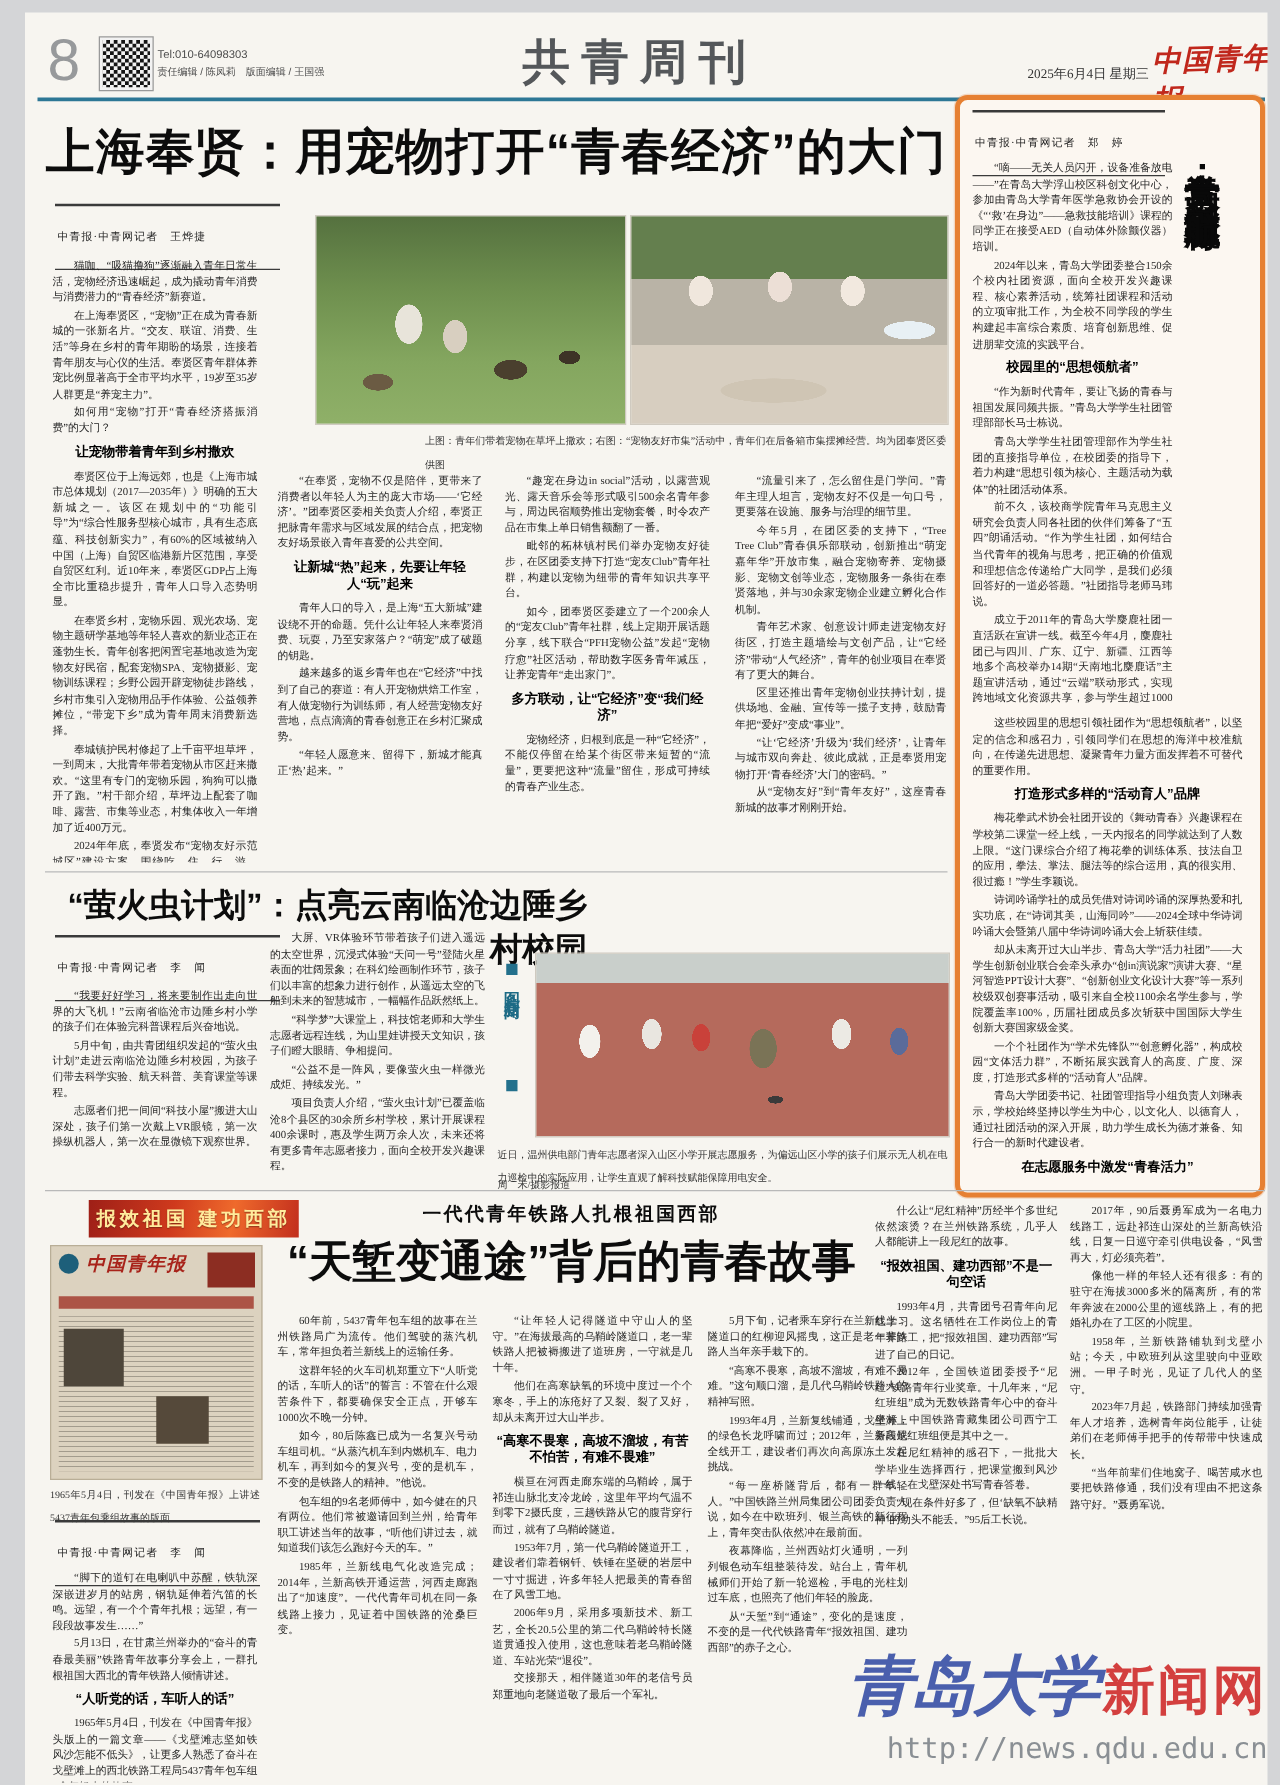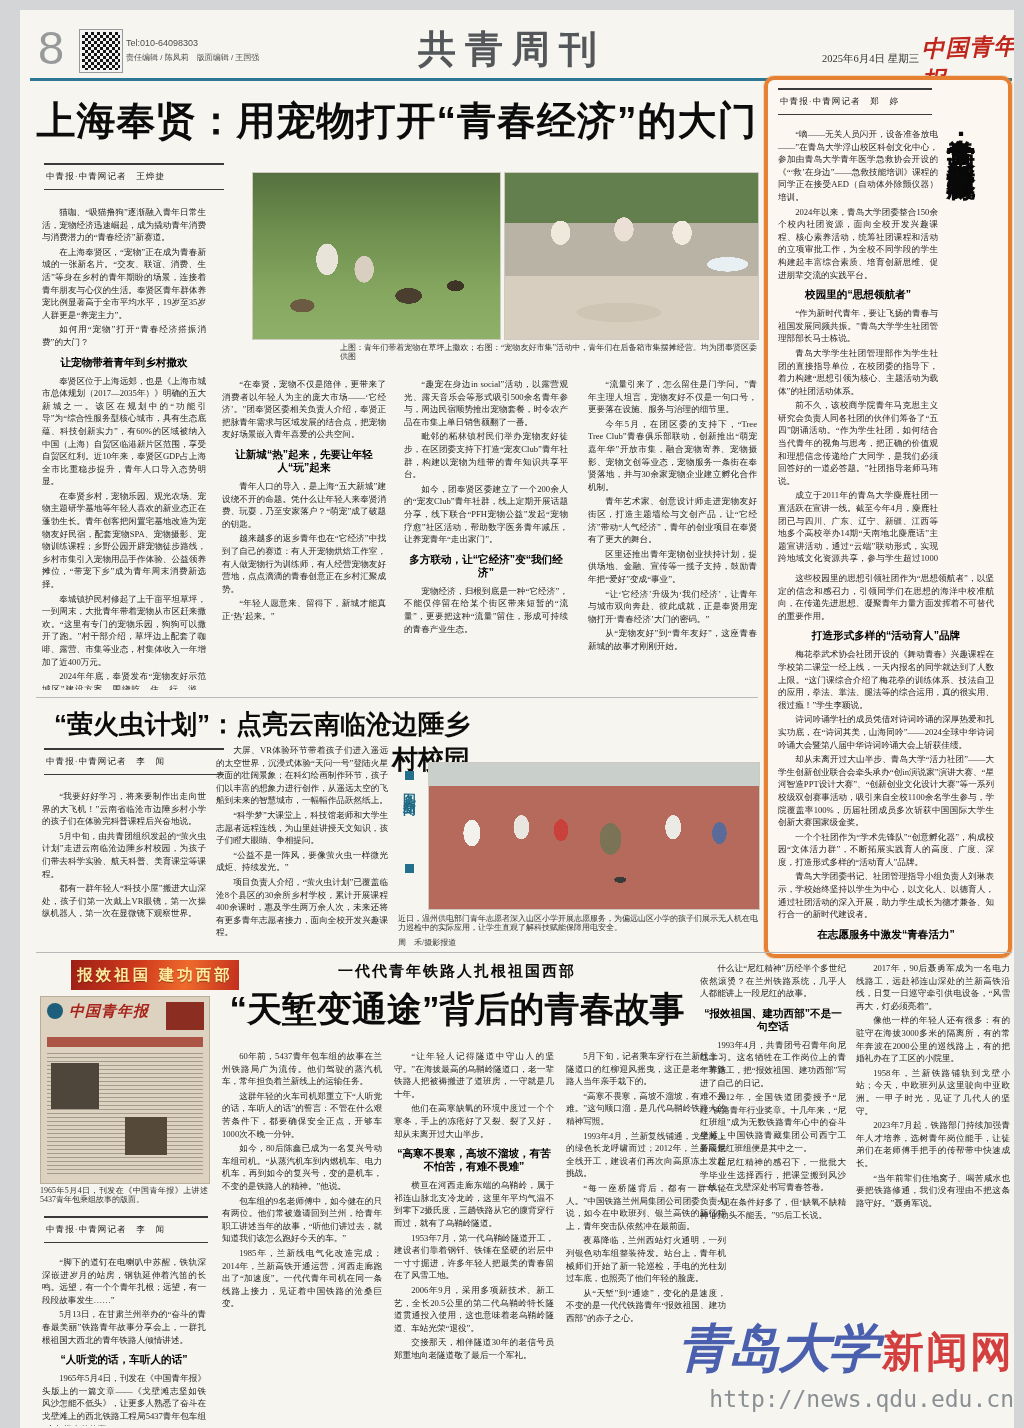--- a/index.html
+++ b/index.html
@@ -2,24 +2,24 @@
 <html><head>
 <meta charset="utf-8">
 <style>
   html,body{margin:0;padding:0;}
   body{width:1024px;height:1428px;position:relative;background:#f7f5f0;font-family:"Liberation Serif","DejaVu Serif",serif;overflow:hidden;}
   .edge{position:absolute;background:#d4d5d7;z-index:9;}
   .abs{position:absolute;}
   .col{position:absolute;font-size:8.6px;line-height:12.6px;color:#262626;text-align:justify;overflow:hidden;}
   .para{text-indent:2em;margin:0 0 2px 0;}
   .subhead{font-weight:bold;text-align:center;text-indent:0;font-size:10.6px;line-height:13px;margin:7px 2px 6px 2px;color:#000;font-family:"Liberation Sans","DejaVu Sans",sans-serif;}
-  .byline{font-size:8.6px;color:#222;border-top:2px solid #3a3a3a;border-bottom:1px solid #3a3a3a;padding:6px 2px;letter-spacing:1px;}
+  .byline{font-size:8.6px;color:#222;border-top:2px solid #3a3a3a;border-bottom:1px solid #3a3a3a;padding:19px 2px;letter-spacing:1px;}
   .headline{font-family:"Liberation Sans","DejaVu Sans",sans-serif;font-weight:900;color:#0c0c0c;text-align:center;}
   .rule{position:absolute;background:#b9b9b9;height:1px;}
-  .caption{position:absolute;font-size:8px;line-height:9px;color:#333;text-align:justify;}
+  .caption{position:absolute;font-size:8px;line-height:19px;color:#333;text-align:justify;}
   .photo{position:absolute;border:1px solid #cfcac0;}
   .qr{position:absolute;background:repeating-conic-gradient(#141414 0% 25%,#f2f2f2 0% 50%) 0 0/6px 6px;border:2px solid #f2f2f2;outline:1px solid #999;}
   .vhead{writing-mode:vertical-rl;text-orientation:upright;font-family:"Liberation Sans","DejaVu Sans",sans-serif;font-weight:900;color:#090909;}
   .banner{display:flex;align-items:center;justify-content:center;background:linear-gradient(100deg,#9e1f17 0%,#cf3a1d 40%,#ef6a2c 68%,#c22e1d 100%);color:#ffeb9c;font-family:"Liberation Sans","DejaVu Sans",sans-serif;font-weight:900;letter-spacing:3px;font-size:15.5px;text-shadow:0 1px 1px rgba(0,0,0,.35);}
   .noise{background:repeating-linear-gradient(180deg,rgba(45,42,36,.5) 0 1px,transparent 1px 4px);}
   .sq{width:9px;height:9px;background:#23708c;margin:3px auto;}
 </style>
 </head>
 <body>
 
@@ -87,21 +87,21 @@
     <div class="para">“让‘它经济’升级为‘我们经济’，让青年与城市双向奔赴、彼此成就，正是奉贤用宠物打开‘青春经济’大门的密码。”</div>
     <div class="para">从“宠物友好”到“青年友好”，这座青春新城的故事才刚刚开始。</div>
   </div>
 
 <div class="rule" style="left:36px;top:697px;width:722px;"></div>
 <div class="headline abs" style="left:40px;top:707px;width:430px;font-size:26px;text-align:right;">“萤火虫计划”：点亮云南临沧边陲乡村校园</div>
 <div class="byline abs" style="left:44px;top:748px;width:176px;">中青报·中青网记者　李　闻</div>
 <div class="col" style="left:42px;top:790px;width:164px;height:160px;">
     <div class="para">“我要好好学习，将来要制作出走向世界的大飞机！”云南省临沧市边陲乡村小学的孩子们在体验完科普课程后兴奋地说。</div>
     <div class="para">5月中旬，由共青团组织发起的“萤火虫计划”走进云南临沧边陲乡村校园，为孩子们带去科学实验、航天科普、美育课堂等课程。</div>
-    <div class="para">都有一群年轻人“科技小屋”搬进大山深处，孩子们第一次戴上VR眼镜，第一次操纵机器人，第一次在显微镜下观察世界。</div>
+    <div class="para">志愿者们把一间间“科技小屋”搬进大山深处，孩子们第一次戴上VR眼镜，第一次操纵机器人，第一次在显微镜下观察世界。</div>
   </div>
 <div class="col" style="left:216px;top:744px;width:172px;height:206px;">
     <div class="para">大屏、VR体验环节带着孩子们进入遥远的太空世界，沉浸式体验“天问一号”登陆火星表面的壮阔景象；在科幻绘画制作环节，孩子们以丰富的想象力进行创作，从遥远太空的飞船到未来的智慧城市，一幅幅作品跃然纸上。</div>
     <div class="para">“科学梦”大课堂上，科技馆老师和大学生志愿者远程连线，为山里娃讲授天文知识，孩子们瞪大眼睛、争相提问。</div>
     <div class="para">“公益不是一阵风，要像萤火虫一样微光成炬、持续发光。”</div>
     <div class="para">项目负责人介绍，“萤火虫计划”已覆盖临沧8个县区的30余所乡村学校，累计开展课程400余课时，惠及学生两万余人次，未来还将有更多青年志愿者接力，面向全校开发兴趣课程。</div>
   </div>
 
 <div class="abs" style="left:398px;top:768px;width:22px;">
   <div class="sq"></div>

